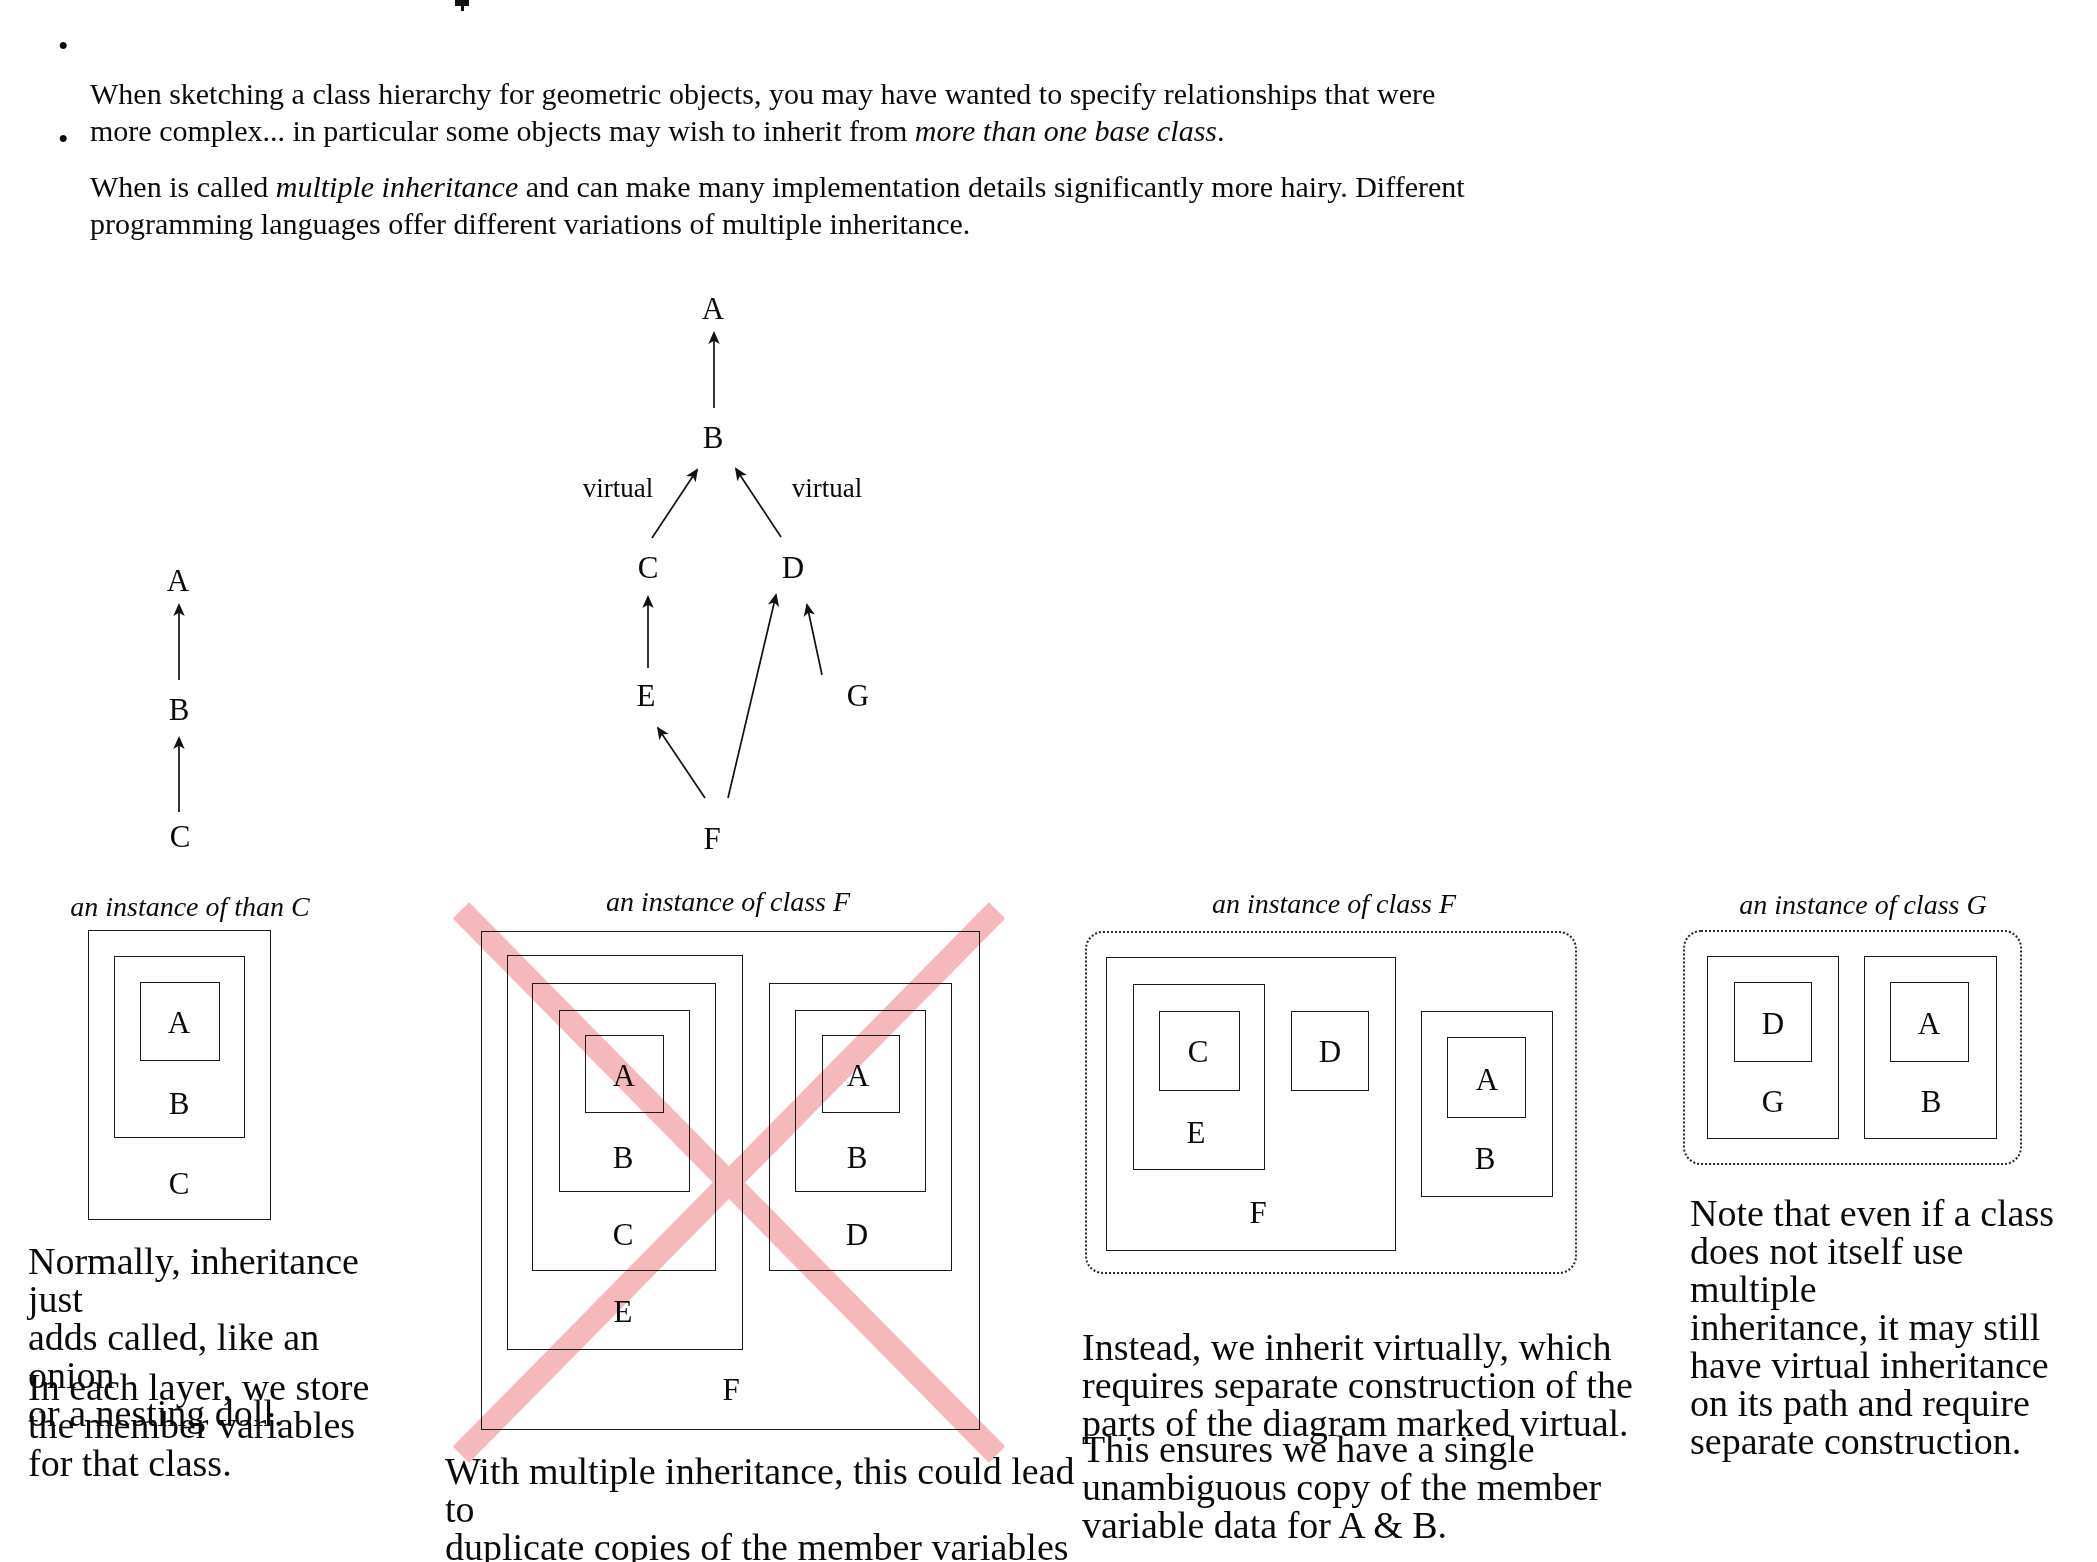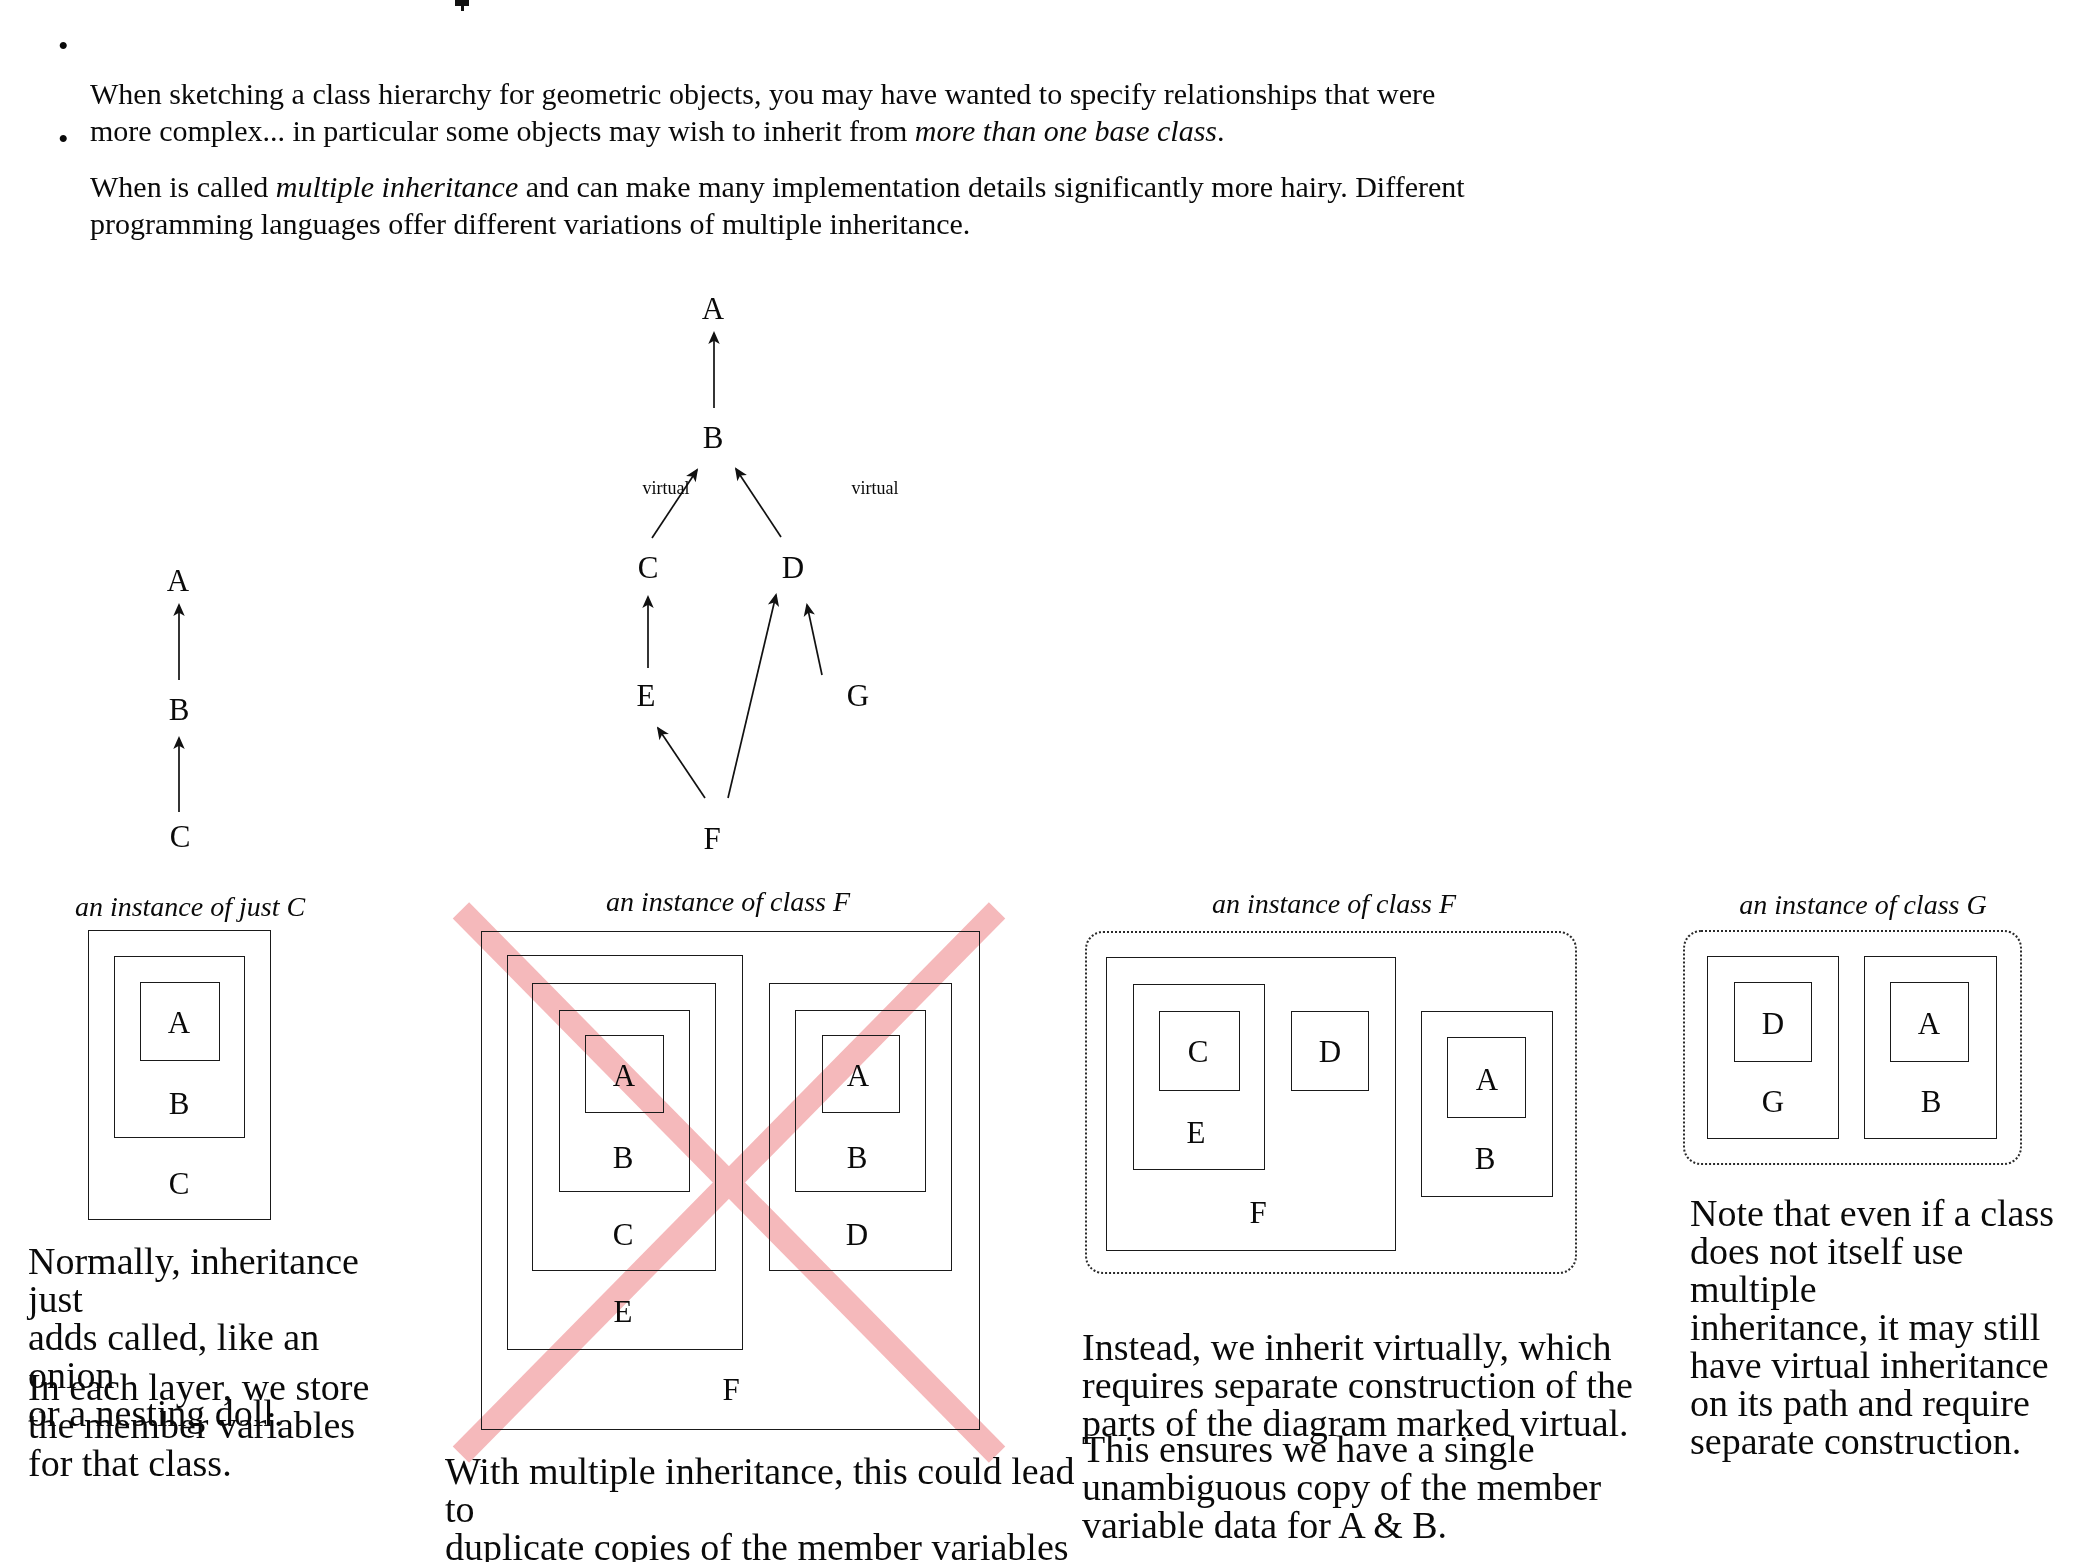--- a/index.html
+++ b/index.html
@@ -4,21 +4,21 @@
 <style>
   html,body{margin:0;padding:0;background:#ffffff;}
   #canvas{position:relative;width:2097px;height:1562px;background:#ffffff;overflow:hidden;
           font-family:"Liberation Serif", serif;color:#0a0a0a;}
   .abs{position:absolute;}
   .prewrap{white-space:pre-wrap;}
   .bullet-row{position:absolute;left:58px;display:flex;}
   .bullet-marker{font-size:30px;line-height:37px;width:32px;flex:0 0 32px;}
   .bullet-text{font-size:30px;line-height:37px;width:1490px;margin-top:48px;}
   .node-lbl{position:absolute;transform:translate(-50%,-50%);font-size:31px;line-height:31px;}
-  .virtual-lbl{position:absolute;transform:translate(-50%,-50%);font-size:18px;line-height:27px;margin-left:48px;}
+  .virtual-lbl{position:absolute;transform:translate(-50%,-50%);font-size:27px;line-height:27px;}
   .ititle{position:absolute;transform:translate(-50%,-50%);font-style:italic;font-size:28px;white-space:nowrap;}
   .box{position:absolute;border:1.6px solid #1a1a1a;box-sizing:border-box;background:transparent;}
   .dotted-box{position:absolute;border:2.2px dotted #2a2a2a;border-radius:18px;box-sizing:border-box;}
   .cap{position:absolute;font-size:38px;line-height:38px;white-space:pre-line;}
   .cross-band{position:absolute;width:764px;height:23px;}
   svg.overlay{position:absolute;left:0;top:0;pointer-events:none;}
 </style>
 </head>
 <body>
 
@@ -68,21 +68,21 @@
   <span class="node-lbl" style="left:713px;top:308px;">A</span>
   <span class="node-lbl" style="left:713px;top:437px;">B</span>
   <span class="virtual-lbl" style="left:618px;top:488px;">virtual</span>
   <span class="virtual-lbl" style="left:827px;top:488px;">virtual</span>
   <span class="node-lbl" style="left:648px;top:567px;">C</span>
   <span class="node-lbl" style="left:793px;top:567px;">D</span>
   <span class="node-lbl" style="left:646px;top:695px;">E</span>
   <span class="node-lbl" style="left:858px;top:695px;">G</span>
   <span class="node-lbl" style="left:712px;top:838px;">F</span>
 
-  <span class="ititle" style="left:190px;top:907px;">an instance of just C</span>
+  <span class="ititle" style="left:190px;top:907px;">an instance of than C</span>
   <div class="box" style="left:88px;top:930px;width:183px;height:290px;"></div>
   <div class="box" style="left:114px;top:956px;width:131px;height:182px;"></div>
   <div class="box" style="left:140px;top:982px;width:80px;height:79px;"></div>
   <span class="node-lbl" style="left:179px;top:1022px;">A</span>
   <span class="node-lbl" style="left:179px;top:1103px;">B</span>
   <span class="node-lbl" style="left:179px;top:1183px;">C</span>
   <div class="cap" style="left:28px;top:1242px;width:380px;">Normally, inheritance just
 adds called, like an onion
 or a nesting doll.</div>
   <div class="cap" style="left:28px;top:1368px;width:380px;">In each layer, we store

